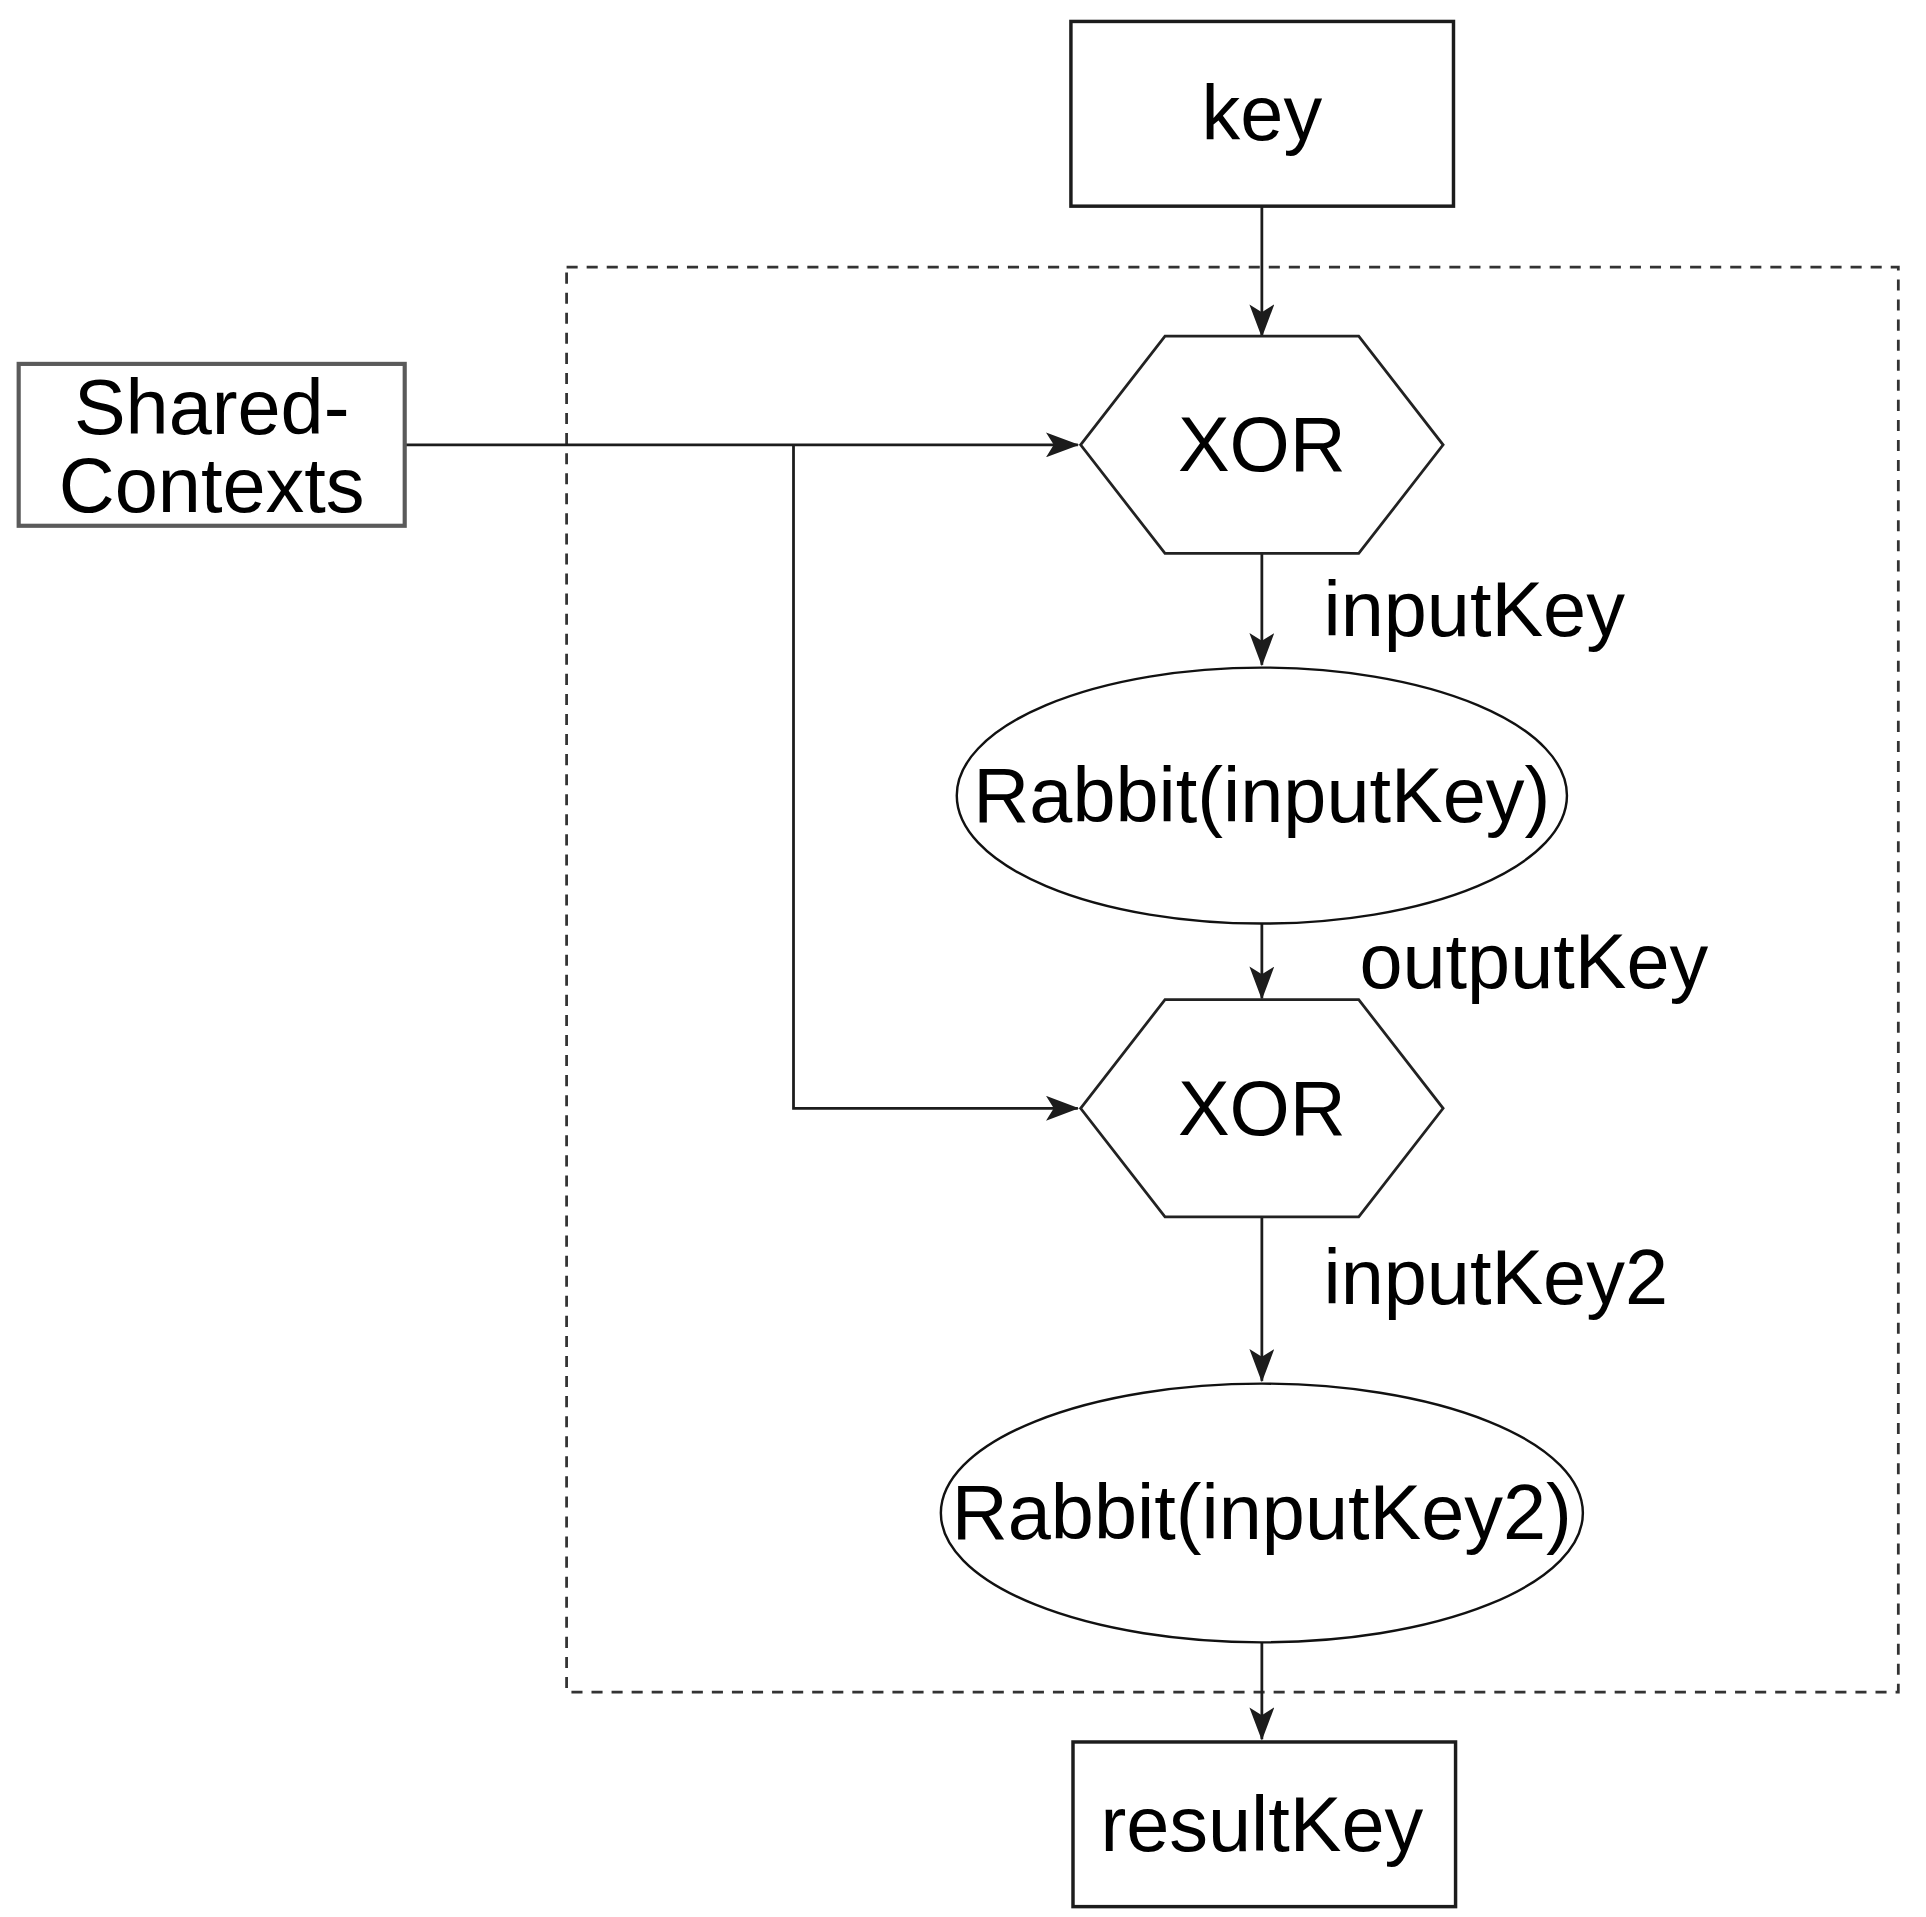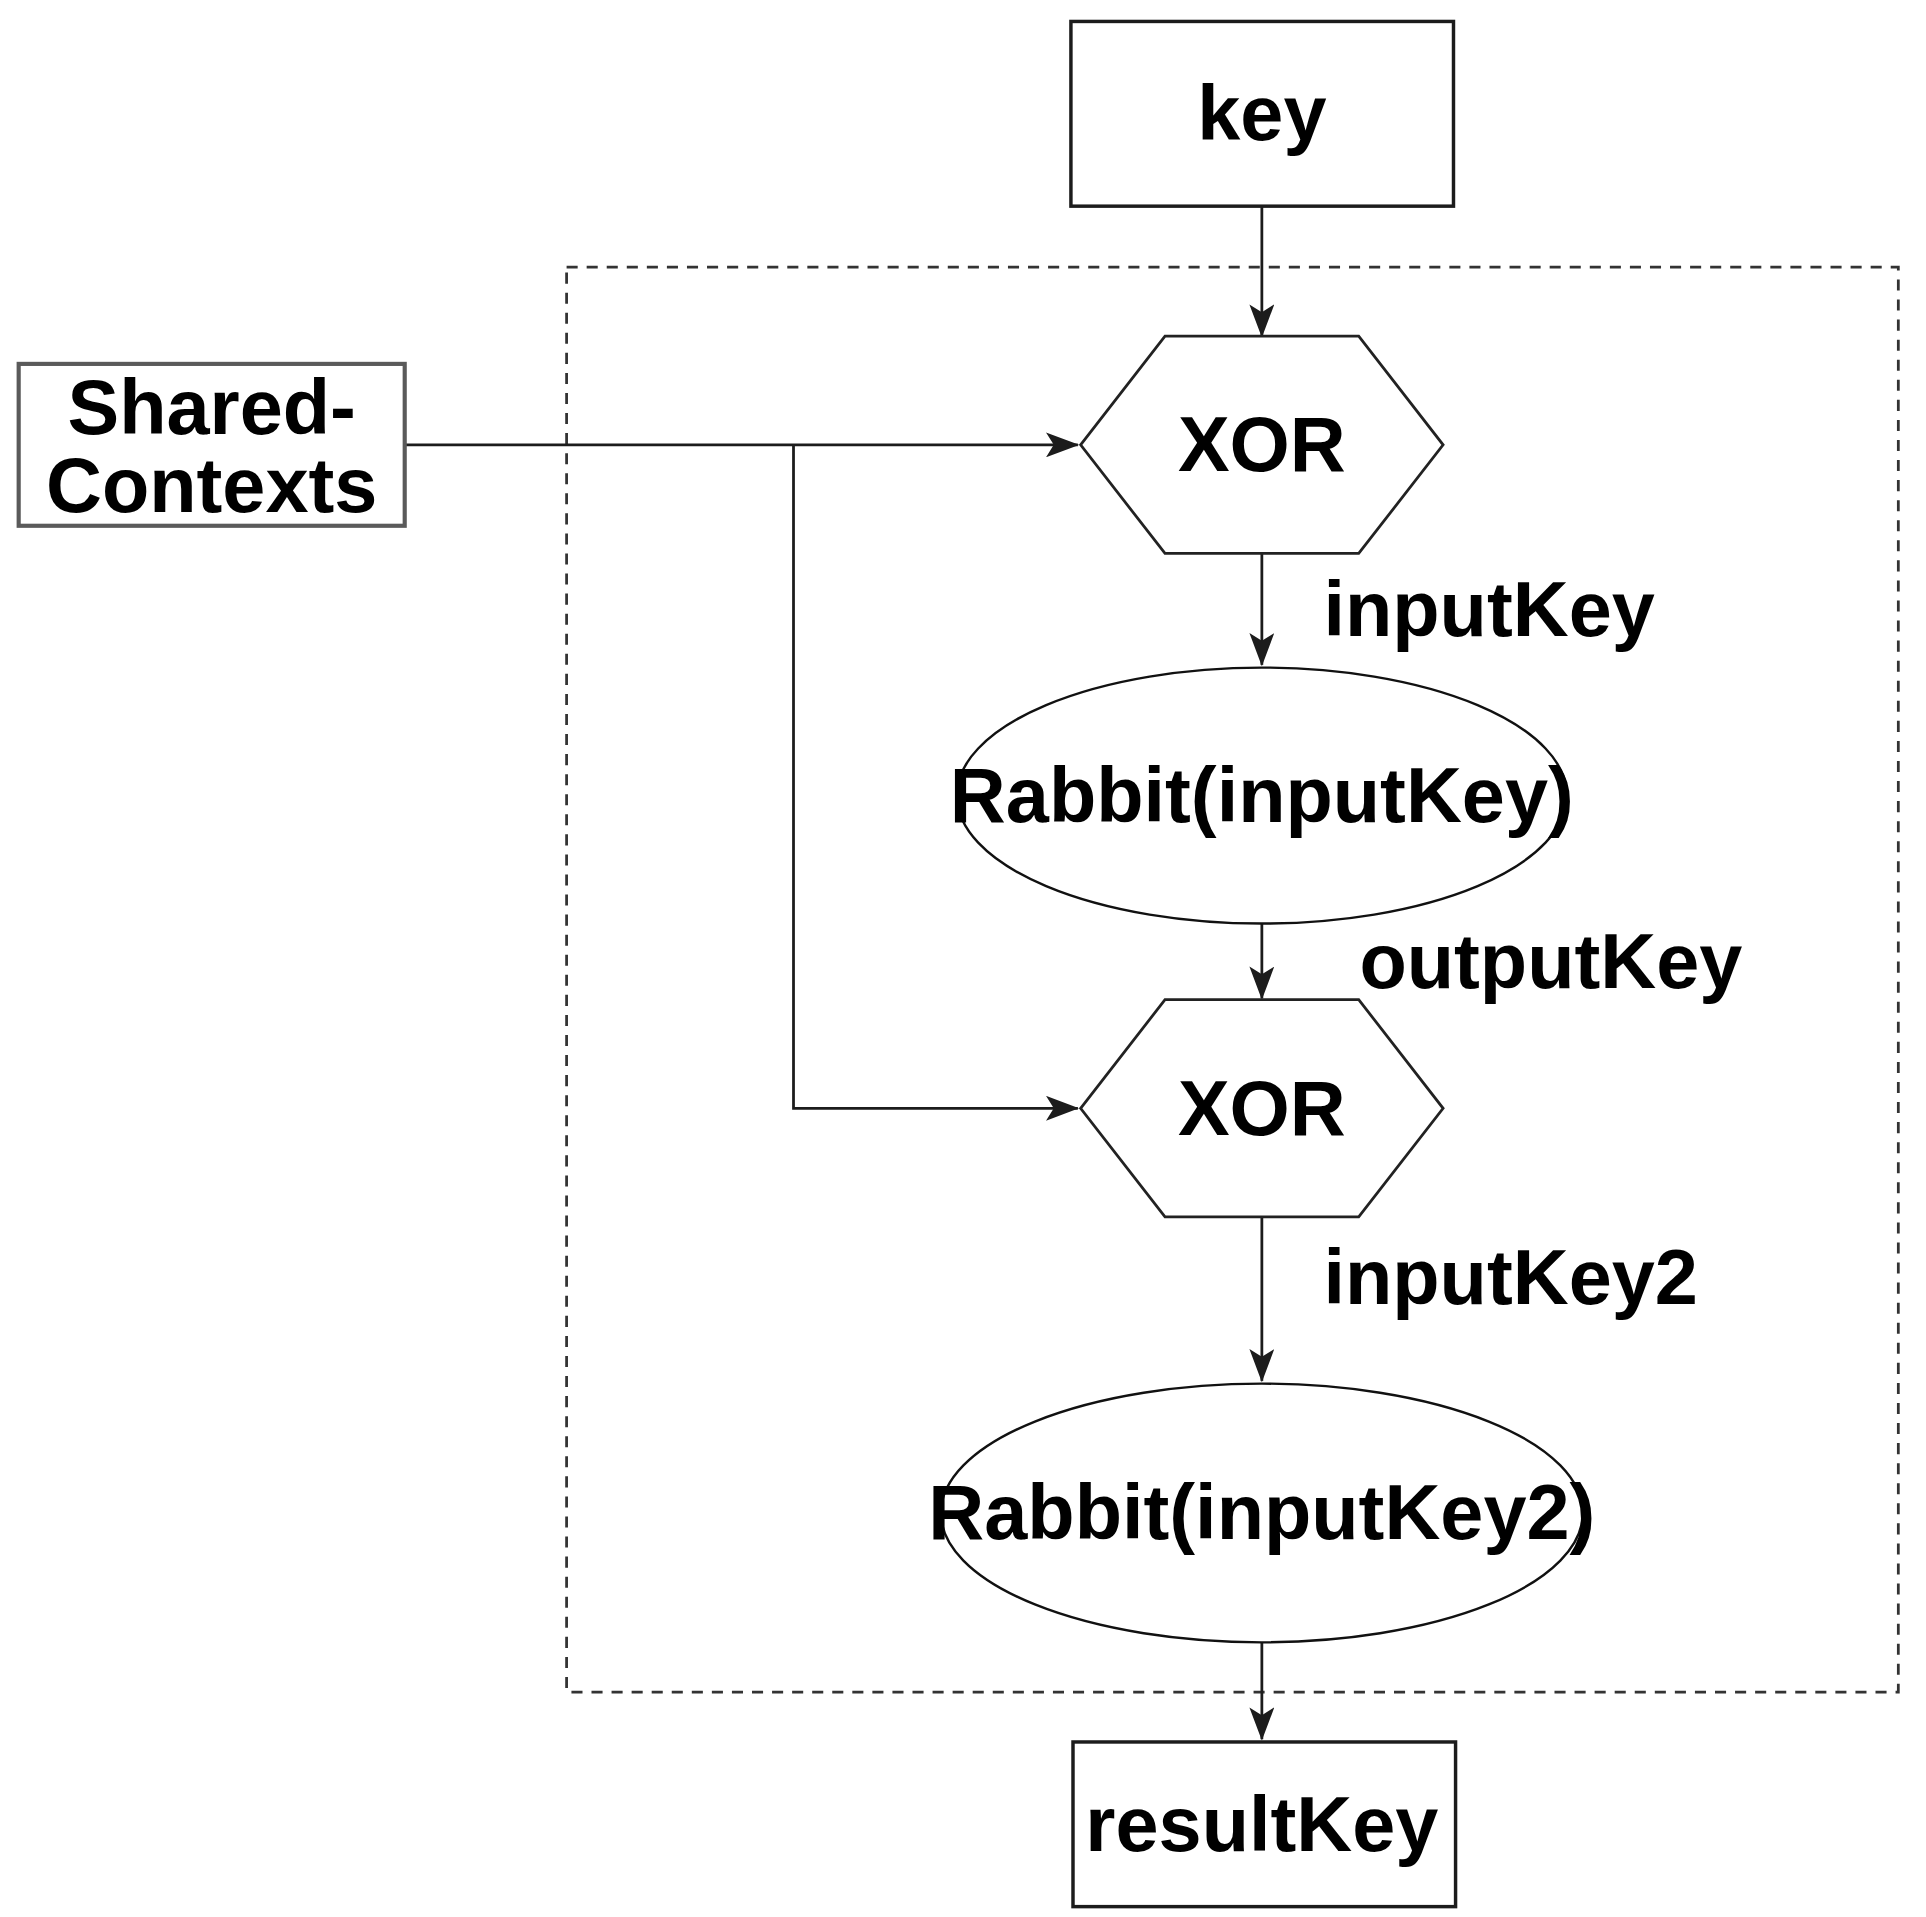--- a/index.html
+++ b/index.html
@@ -3,21 +3,20 @@
 <meta charset="utf-8">
 <style>
   html, body {
     margin: 0;
     padding: 0;
     background: #ffffff;
   }
   .diagram-wrap {
     width: 100%;
     background: #fca5a5;
-    font-weight: bold;
   }
   svg {
     display: block;
     width: 100%;
     height: auto;
     background: #ffffff;
   }
   .node-box {
     fill: #ffffff;
     stroke: #1c1c1c;

